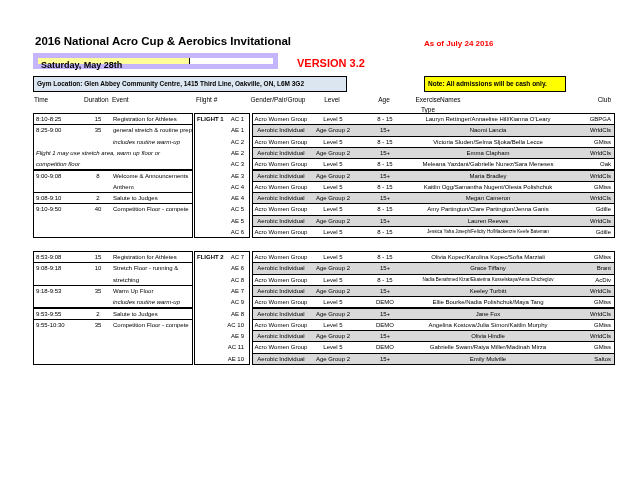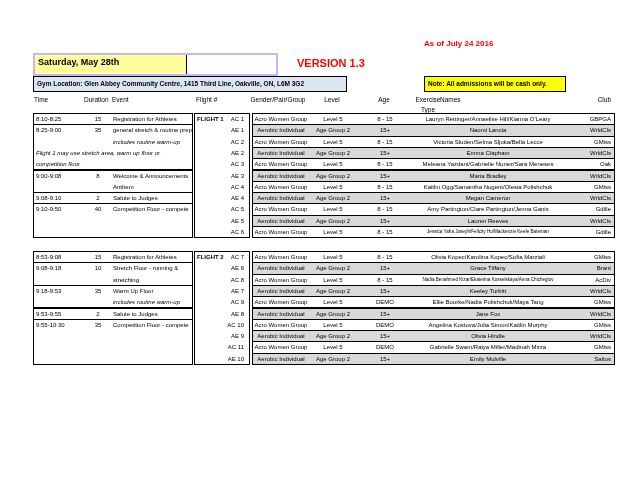--- a/index.html
+++ b/index.html
@@ -2,21 +2,21 @@
 <html><head>
 <meta charset="utf-8">
 <style>
   html,body{margin:0;padding:0;}
   body{width:640px;height:495px;background:#fff;font-family:"Liberation Sans",sans-serif;color:#000;}
   #page{position:relative;width:640px;height:495px;background:#fff;overflow:hidden;}
 
   
   .title{position:absolute;left:35px;top:35px;font-size:11.5px;font-weight:bold;white-space:nowrap;}
   .asof{position:absolute;left:424px;top:39px;font-size:8px;font-weight:bold;white-space:nowrap;}
-  .datebox{position:absolute;left:33px;top:53px;width:245px;height:23px;border:2px solid #c4b5fd;box-sizing:border-box;background:#fff;}
+  .datebox{position:absolute;left:33px;top:53px;width:245px;height:16px;border:5px solid #c4b5fd;box-sizing:border-box;background:#fff;}
   .datecell{position:absolute;left:0;top:0;width:152px;height:100%;border-right:1px solid #000;box-sizing:border-box;
             font-size:9px;font-weight:bold;line-height:15px;padding-left:3px;white-space:nowrap;}
   .version{position:absolute;left:297px;top:57px;font-size:11px;font-weight:bold;white-space:nowrap;}
   .locbox{position:absolute;left:33px;top:76px;width:314px;height:16px;border:1px solid #000;box-sizing:border-box;
           font-size:6.5px;font-weight:bold;line-height:14px;padding-left:3px;white-space:nowrap;}
   .notebox{position:absolute;left:424px;top:76px;width:142px;height:16px;border:1px solid #000;box-sizing:border-box;
            font-size:6.5px;font-weight:bold;line-height:14px;padding-left:3px;white-space:nowrap;}
 
   
   .colhead{position:absolute;top:96px;font-size:6.5px;white-space:nowrap;}
@@ -53,26 +53,27 @@
   .ca{left:104px;width:56px;text-align:center;}
   .cn{left:163px;width:144px;text-align:center;}
   .cn.small{font-size:4.6px;}
   .cc{left:auto;right:3px;width:54px;text-align:right;}
 </style>
 </head>
 <body>
 
 <div id="page">
 
+  <div class="title">2016 National Acro Cup &amp; Aerobics Invitational</div>
   <div class="asof" style="color: rgb(255, 0, 0);">As of July 24 2016</div>
 
   <div class="datebox">
     <div class="datecell" style="background: rgb(255, 255, 153);">Saturday, May 28th</div>
   </div>
-  <div class="version" style="color: rgb(255, 0, 0);">VERSION 1.3</div>
+  <div class="version" style="color: rgb(255, 0, 0);">VERSION 3.2</div>
 
   <div class="locbox" style="background: rgb(220, 230, 241);">Gym Location: Glen Abbey Community Centre, 1415 Third Line, Oakville, ON, L6M 3G2</div>
   <div class="notebox" style="background: rgb(255, 255, 0);">Note: All admissions will be cash only.</div>
 
   <div class="colhead ch-time">Time</div>
   <div class="colhead ch-dur">Duration</div>
   <div class="colhead ch-event">Event</div>
   <div class="colhead ch-flight">Flight #</div>
   <div class="colhead ch-group">Gender/Pair/Group</div>
   <div class="colhead ch-level">Level</div>

